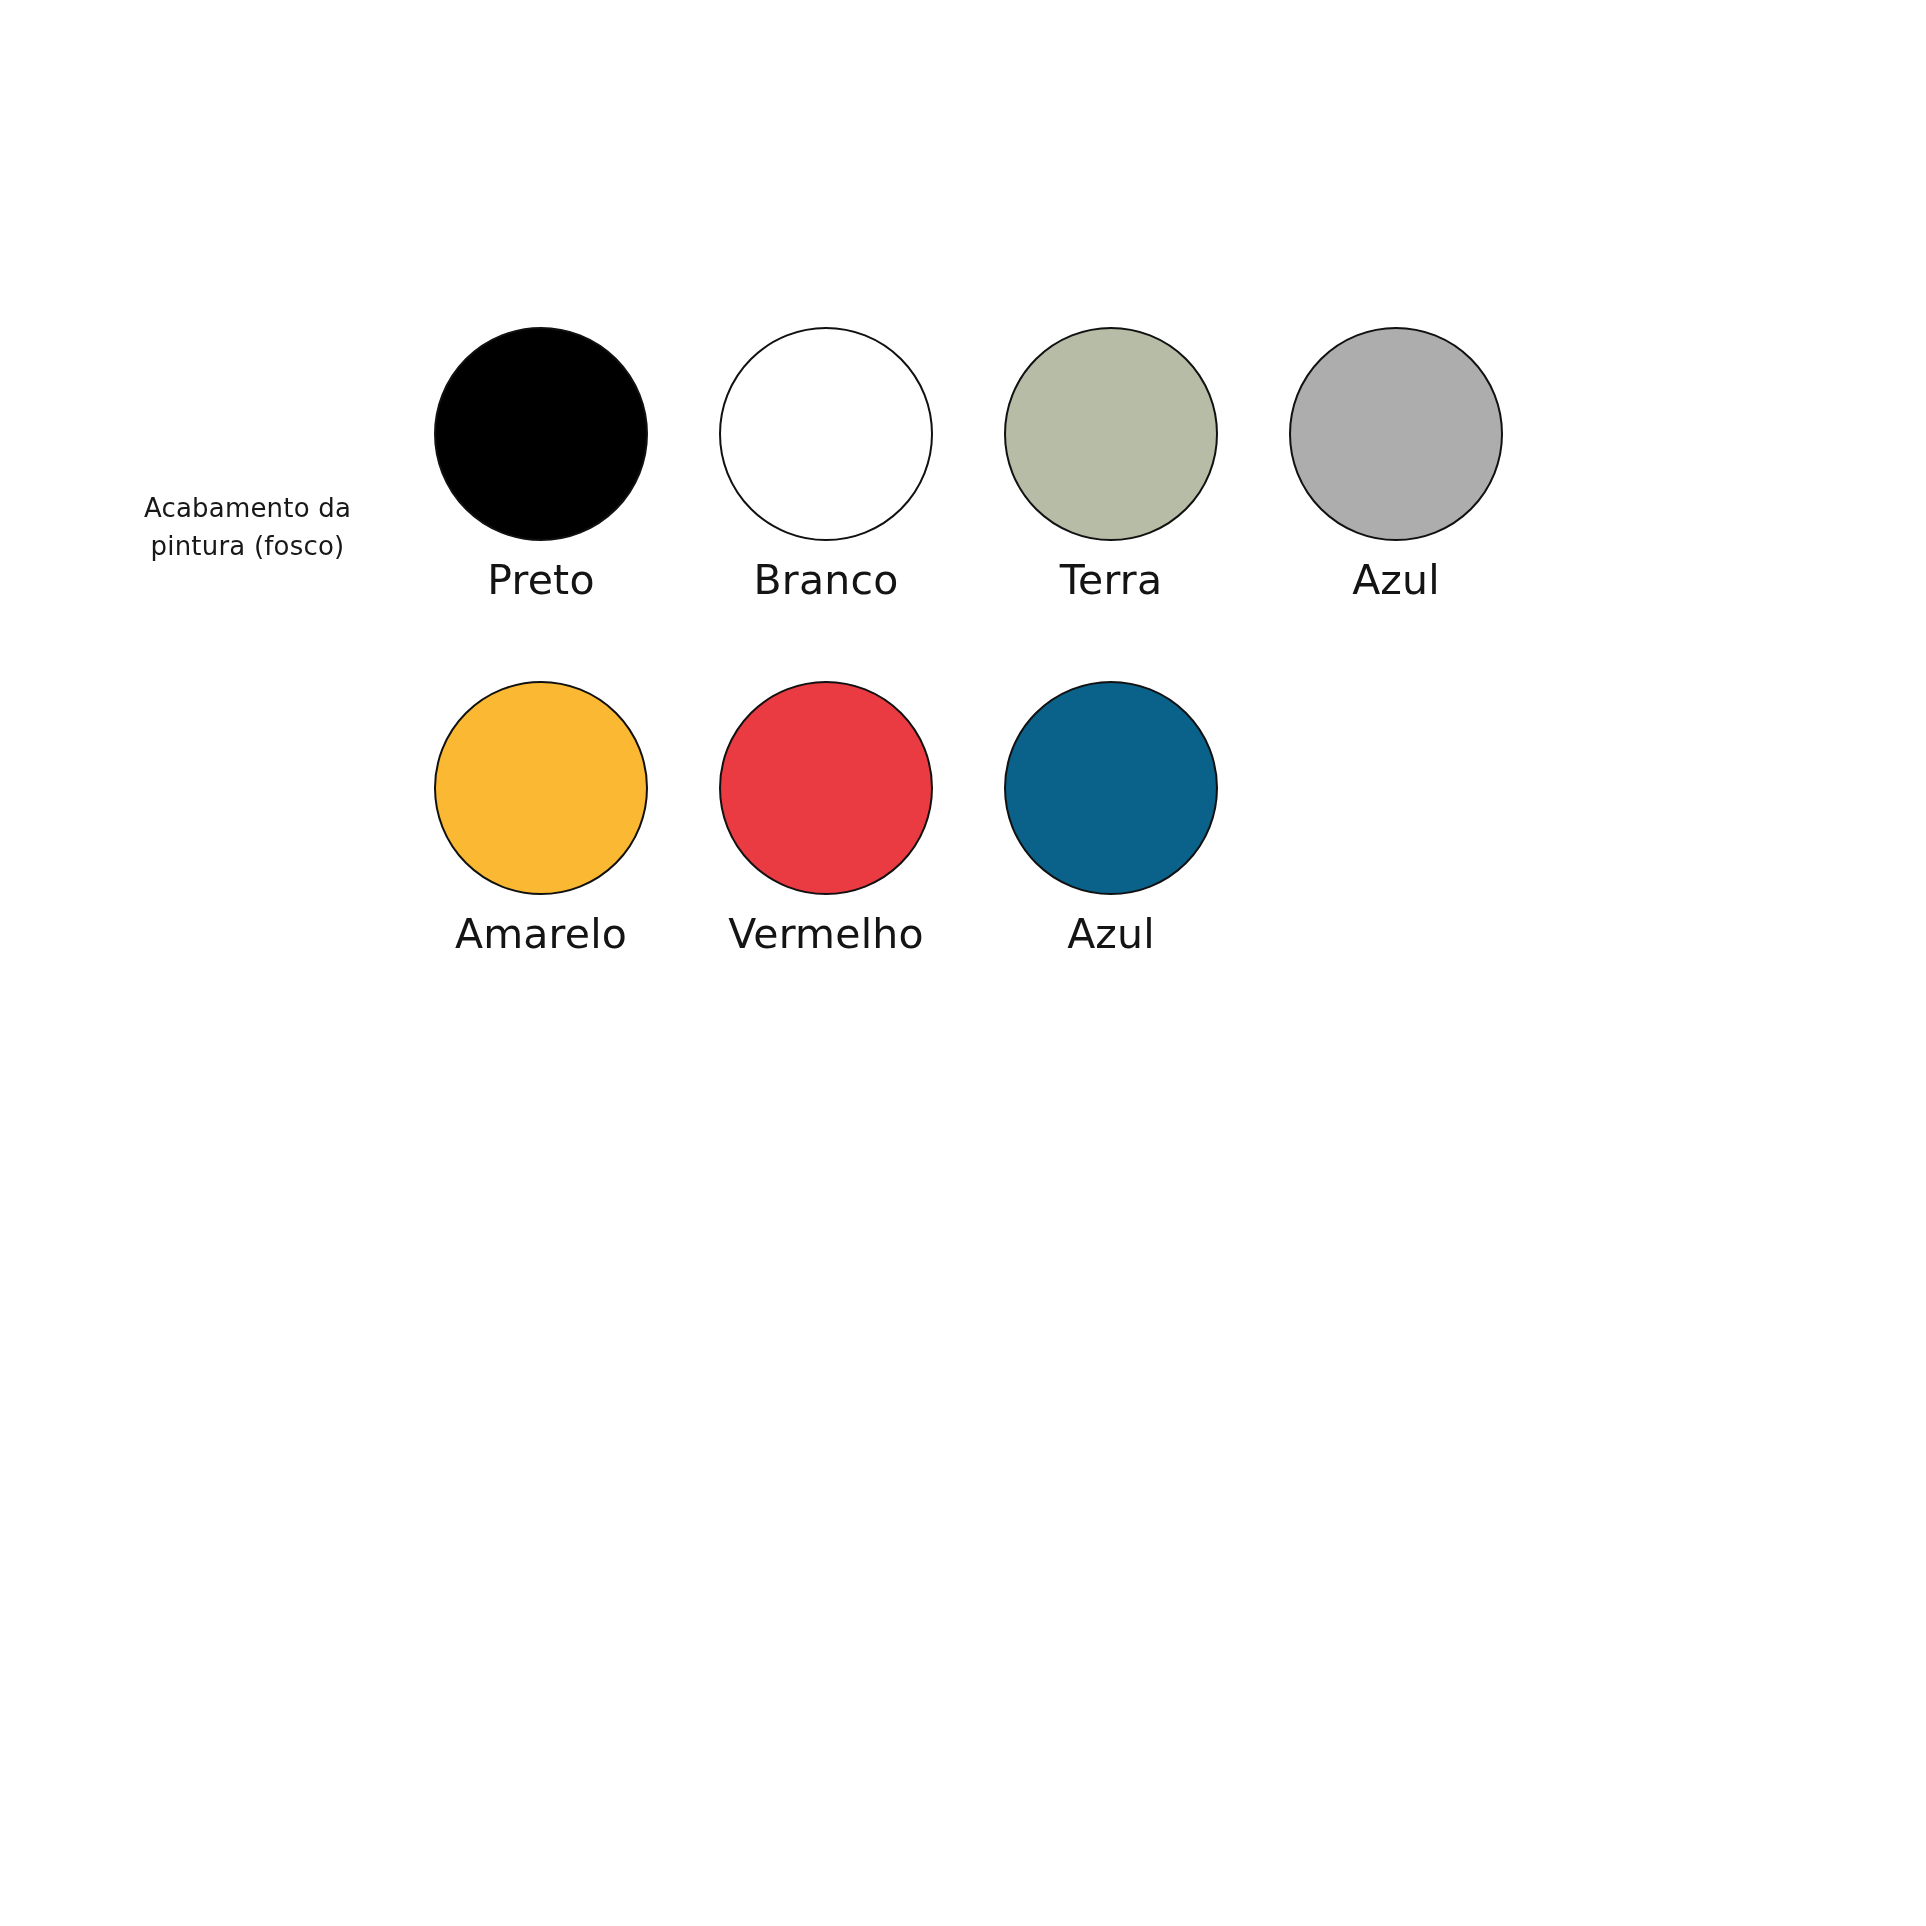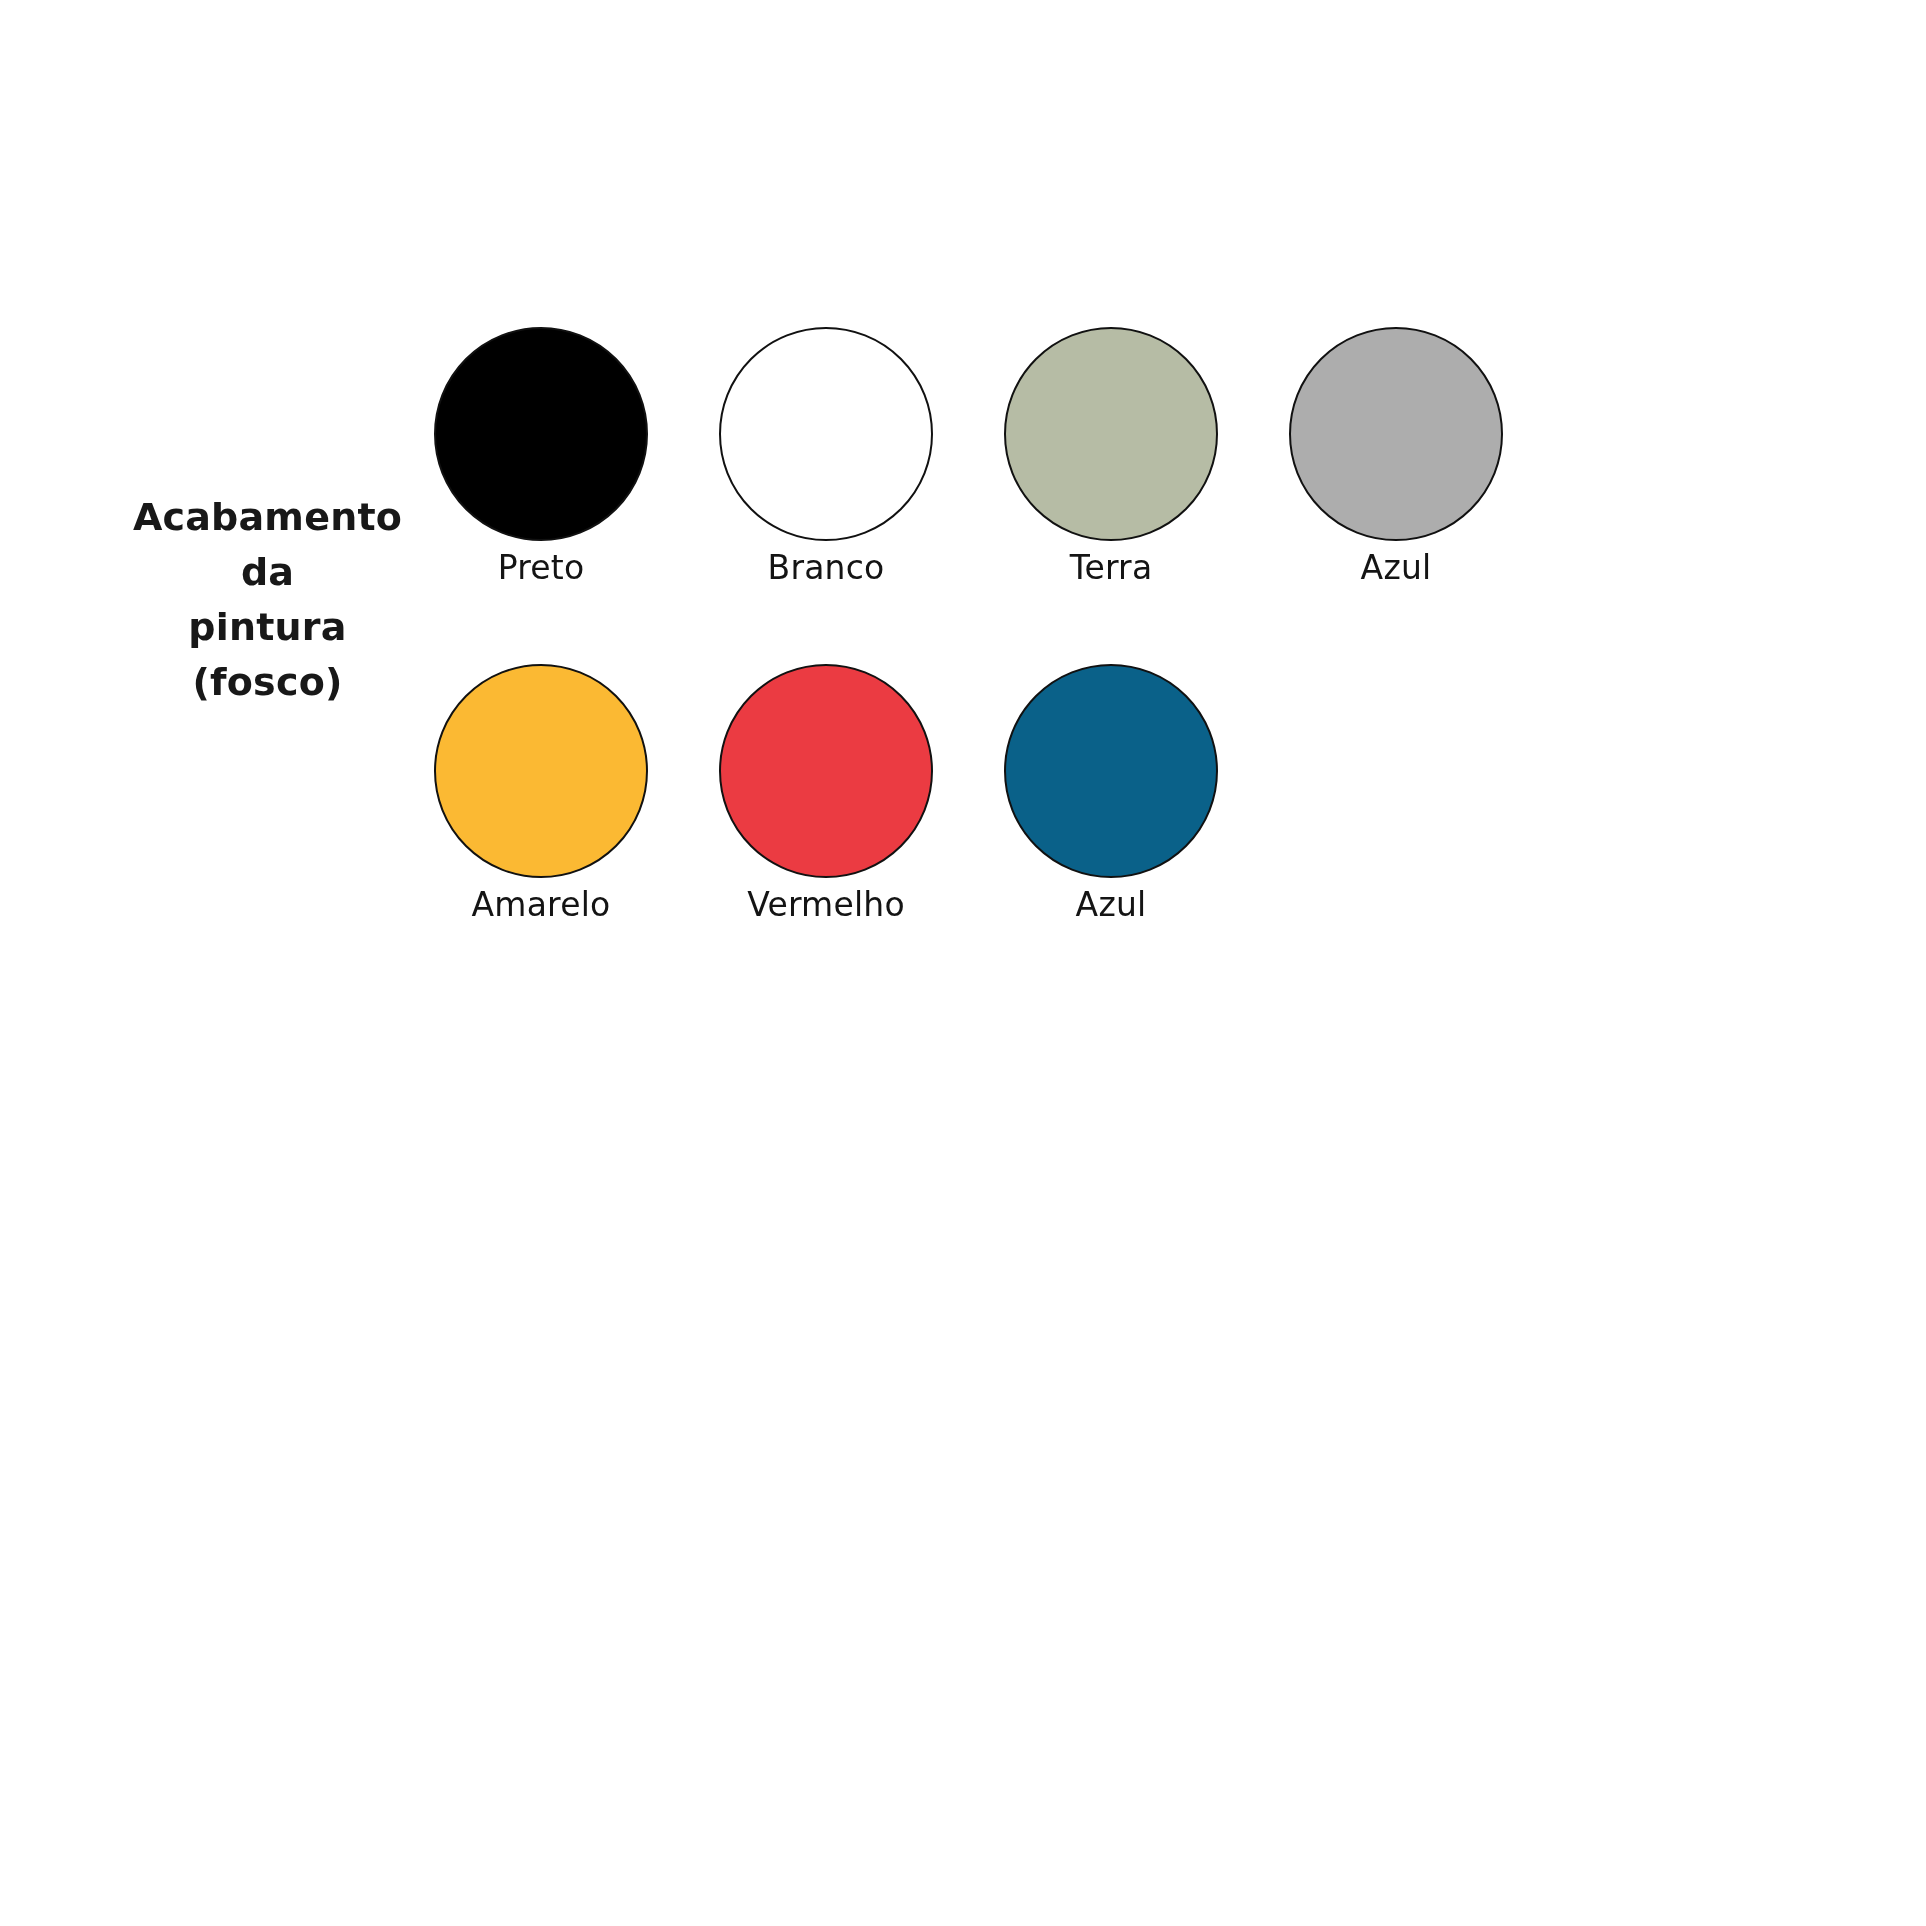--- a/index.html
+++ b/index.html
@@ -24,26 +24,25 @@
     background: #ffffff;
   }
 
   
   .category-label {
     position: absolute;
     left: 109px;
     top: 490px;
     width: 277px;
     text-align: center;
-    font-size: 38px;
+    font-size: 26px;
     line-height: 1.45;
     color: #181818;
-    font-weight: 700;
+    font-weight: 400;
     letter-spacing: 0.2px;
-    margin-left: 20px;
   }
 
   
   .swatch-grid {
     position: absolute;
     left: 416px;
     top: 327px;
     width: 1406px;
     display: flex;
     flex-direction: column;
@@ -66,22 +65,22 @@
   .swatch-dot {
     width: 214px;
     height: 214px;
     border-radius: 50%;
     border: 2px solid #111111;
     box-sizing: border-box;
     background: #ffffff;
   }
 
   .swatch-caption {
-    margin-top: 7px;
-    font-size: 33px;
+    margin-top: 15px;
+    font-size: 41px;
     line-height: 1.2;
     color: #141414;
     text-align: center;
     white-space: nowrap;
     letter-spacing: 0.2px;
   }
 </style>
 </head>
 <body>
 

